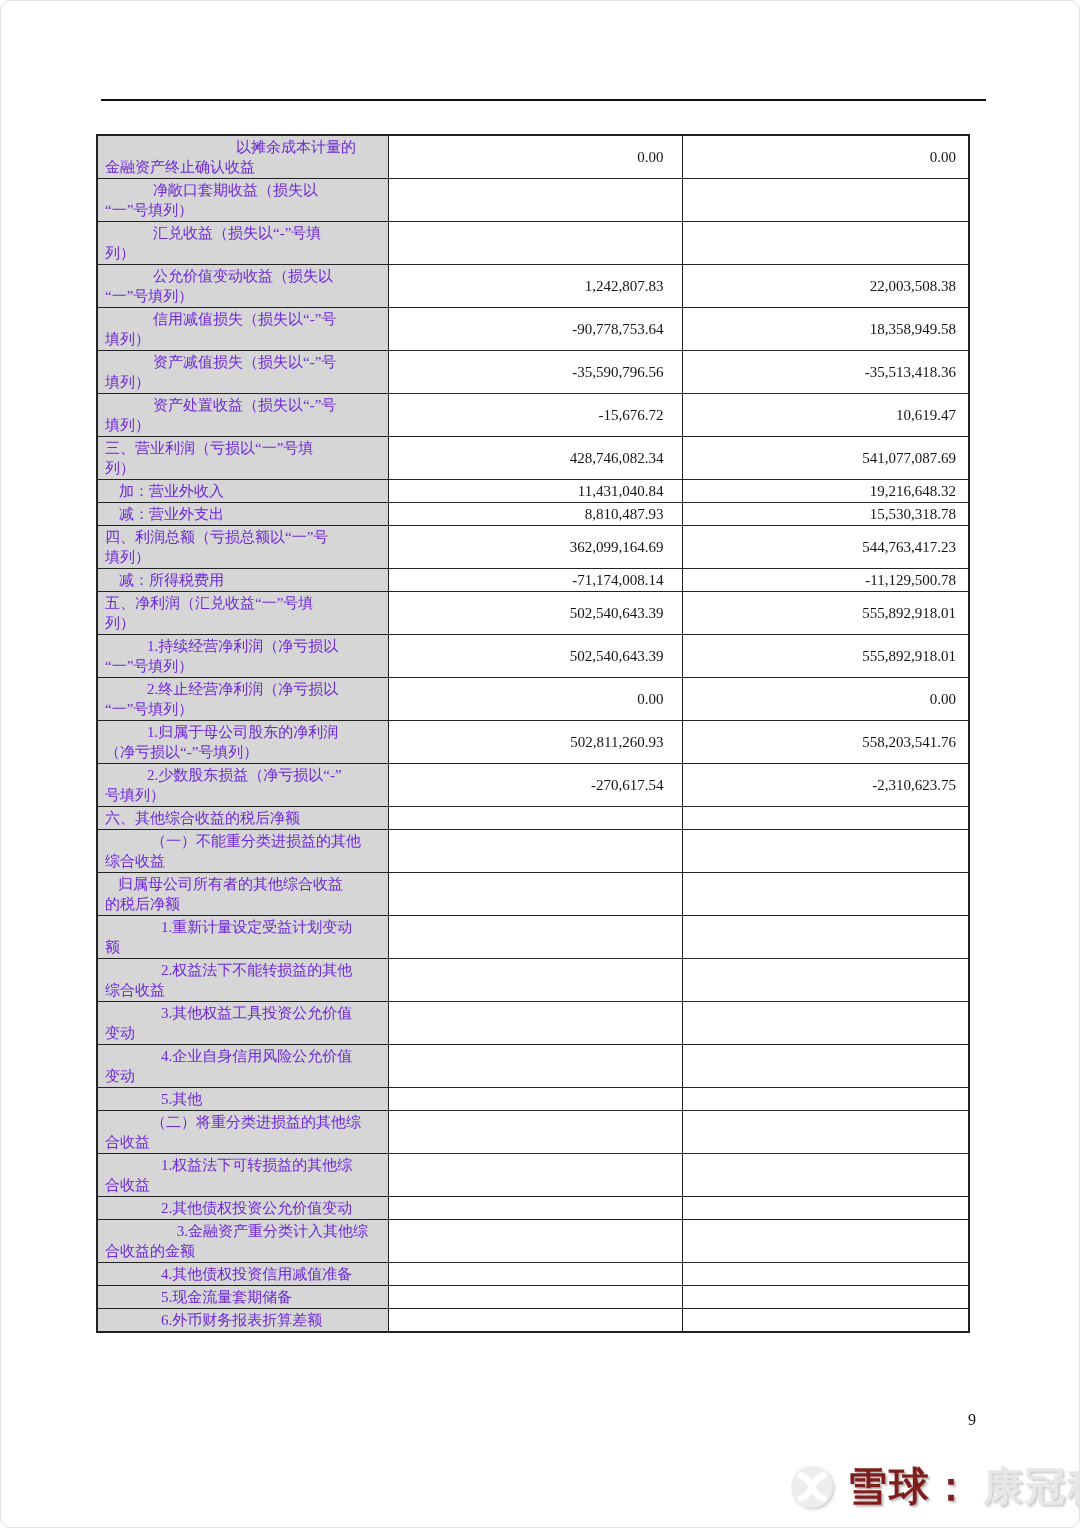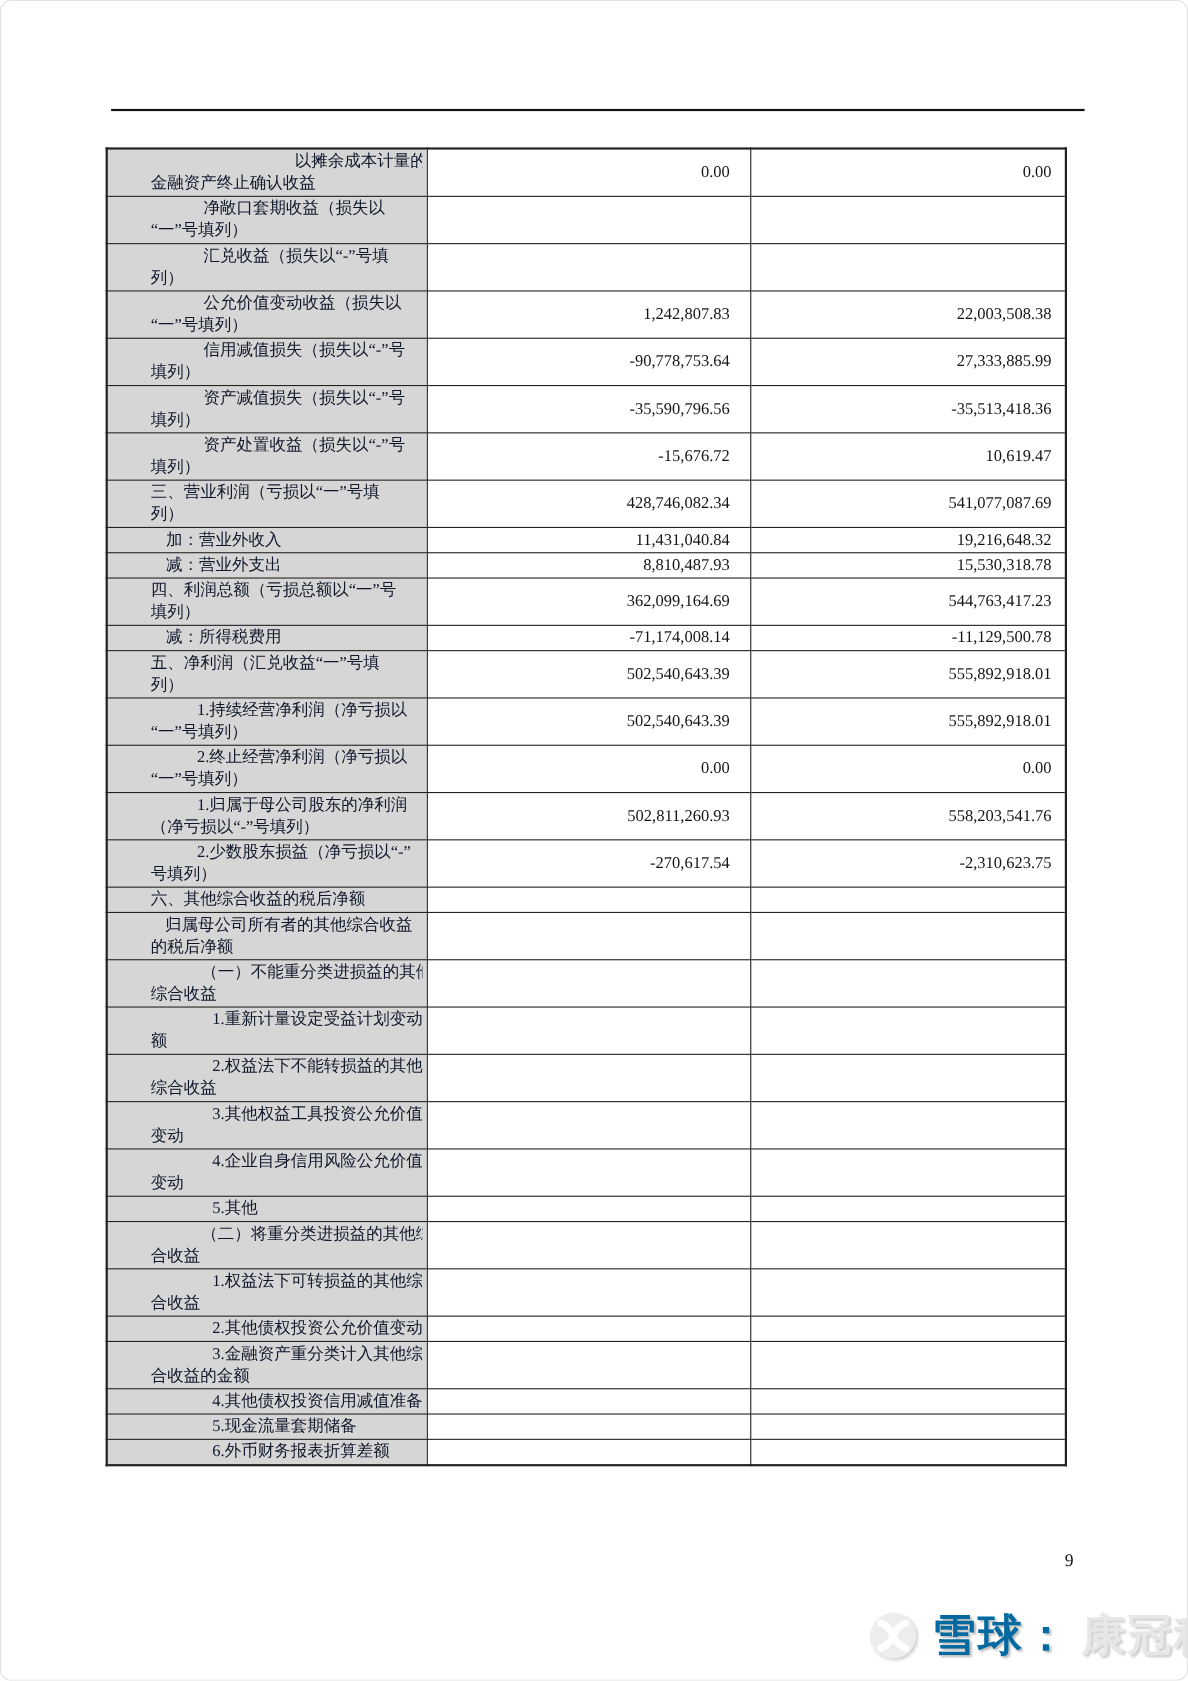--- a/index.html
+++ b/index.html
@@ -49,22 +49,21 @@
     font-size: 15px;
   }
   .report-table td.label-cell {
     background: #d6d6d6;
     padding: 1px 4px 1px 7px;
   }
   .label-line {
     line-height: 20px;
     white-space: nowrap;
     overflow: hidden;
-    color: #0f172a;
-    margin-left: 32px;
+    color: #6d28d9;
   }
   .report-table td.value-cell {
     background: #ffffff;
     text-align: right;
     line-height: 20px;
     padding-top: 1px;
     padding-bottom: 1px;
     color: #141414;
   }
   .report-table td.value-col1 { padding-right: 18px; }
@@ -89,21 +88,21 @@
     user-select: none;
   }
   .wm-text {
     font-family: "Liberation Sans", "DejaVu Sans", sans-serif;
     font-weight: bold;
     font-size: 40px;
     letter-spacing: 2px;
     white-space: nowrap;
   }
   .wm-source {
-    color: #0369a1;
+    color: #7f1d1d;
     text-shadow: 2px 2px 2px rgba(150,150,150,0.65), -1px -1px 0 rgba(255,255,255,0.9);
     font-family: Liberation Serif, serif;
   }
   .wm-company {
     color: #e7e7e7;
     text-shadow: 2px 2px 2px rgba(165,165,165,0.55), -1px -1px 0 rgba(255,255,255,0.8);
   }
 </style>
 </head>
 <body>
@@ -151,21 +150,21 @@
           </td>
           <td class="value-cell value-col1">1,242,807.83</td>
           <td class="value-cell value-col2">22,003,508.38</td>
         </tr>
         <tr>
           <td class="label-cell">
             <div class="label-line" style="text-indent: 48px;">信用减值损失（损失以“-”号</div>
             <div class="label-line">填列）</div>
           </td>
           <td class="value-cell value-col1">-90,778,753.64</td>
-          <td class="value-cell value-col2">27,333,885.99</td>
+          <td class="value-cell value-col2">18,358,949.58</td>
         </tr>
         <tr>
           <td class="label-cell">
             <div class="label-line" style="text-indent: 48px;">资产减值损失（损失以“-”号</div>
             <div class="label-line">填列）</div>
           </td>
           <td class="value-cell value-col1">-35,590,796.56</td>
           <td class="value-cell value-col2">-35,513,418.36</td>
         </tr>
         <tr>
@@ -255,30 +254,30 @@
         </tr>
         <tr>
           <td class="label-cell">
             <div class="label-line" style="text-indent: 0px;">六、其他综合收益的税后净额</div>
           </td>
           <td class="value-cell value-col1"></td>
           <td class="value-cell value-col2"></td>
         </tr>
         <tr>
           <td class="label-cell">
+            <div class="label-line" style="text-indent: 46px;">（一）不能重分类进损益的其他</div>
+            <div class="label-line">综合收益</div>
+          </td>
+          <td class="value-cell value-col1"></td>
+          <td class="value-cell value-col2"></td>
+        </tr>
+        <tr>
+          <td class="label-cell">
             <div class="label-line" style="text-indent: 13px;">归属母公司所有者的其他综合收益</div>
             <div class="label-line">的税后净额</div>
-          </td>
-          <td class="value-cell value-col1"></td>
-          <td class="value-cell value-col2"></td>
-        </tr>
-        <tr>
-          <td class="label-cell">
-            <div class="label-line" style="text-indent: 46px;">（一）不能重分类进损益的其他</div>
-            <div class="label-line">综合收益</div>
           </td>
           <td class="value-cell value-col1"></td>
           <td class="value-cell value-col2"></td>
         </tr>
         <tr>
           <td class="label-cell">
             <div class="label-line" style="text-indent: 56px;">1.重新计量设定受益计划变动</div>
             <div class="label-line">额</div>
           </td>
           <td class="value-cell value-col1"></td>

